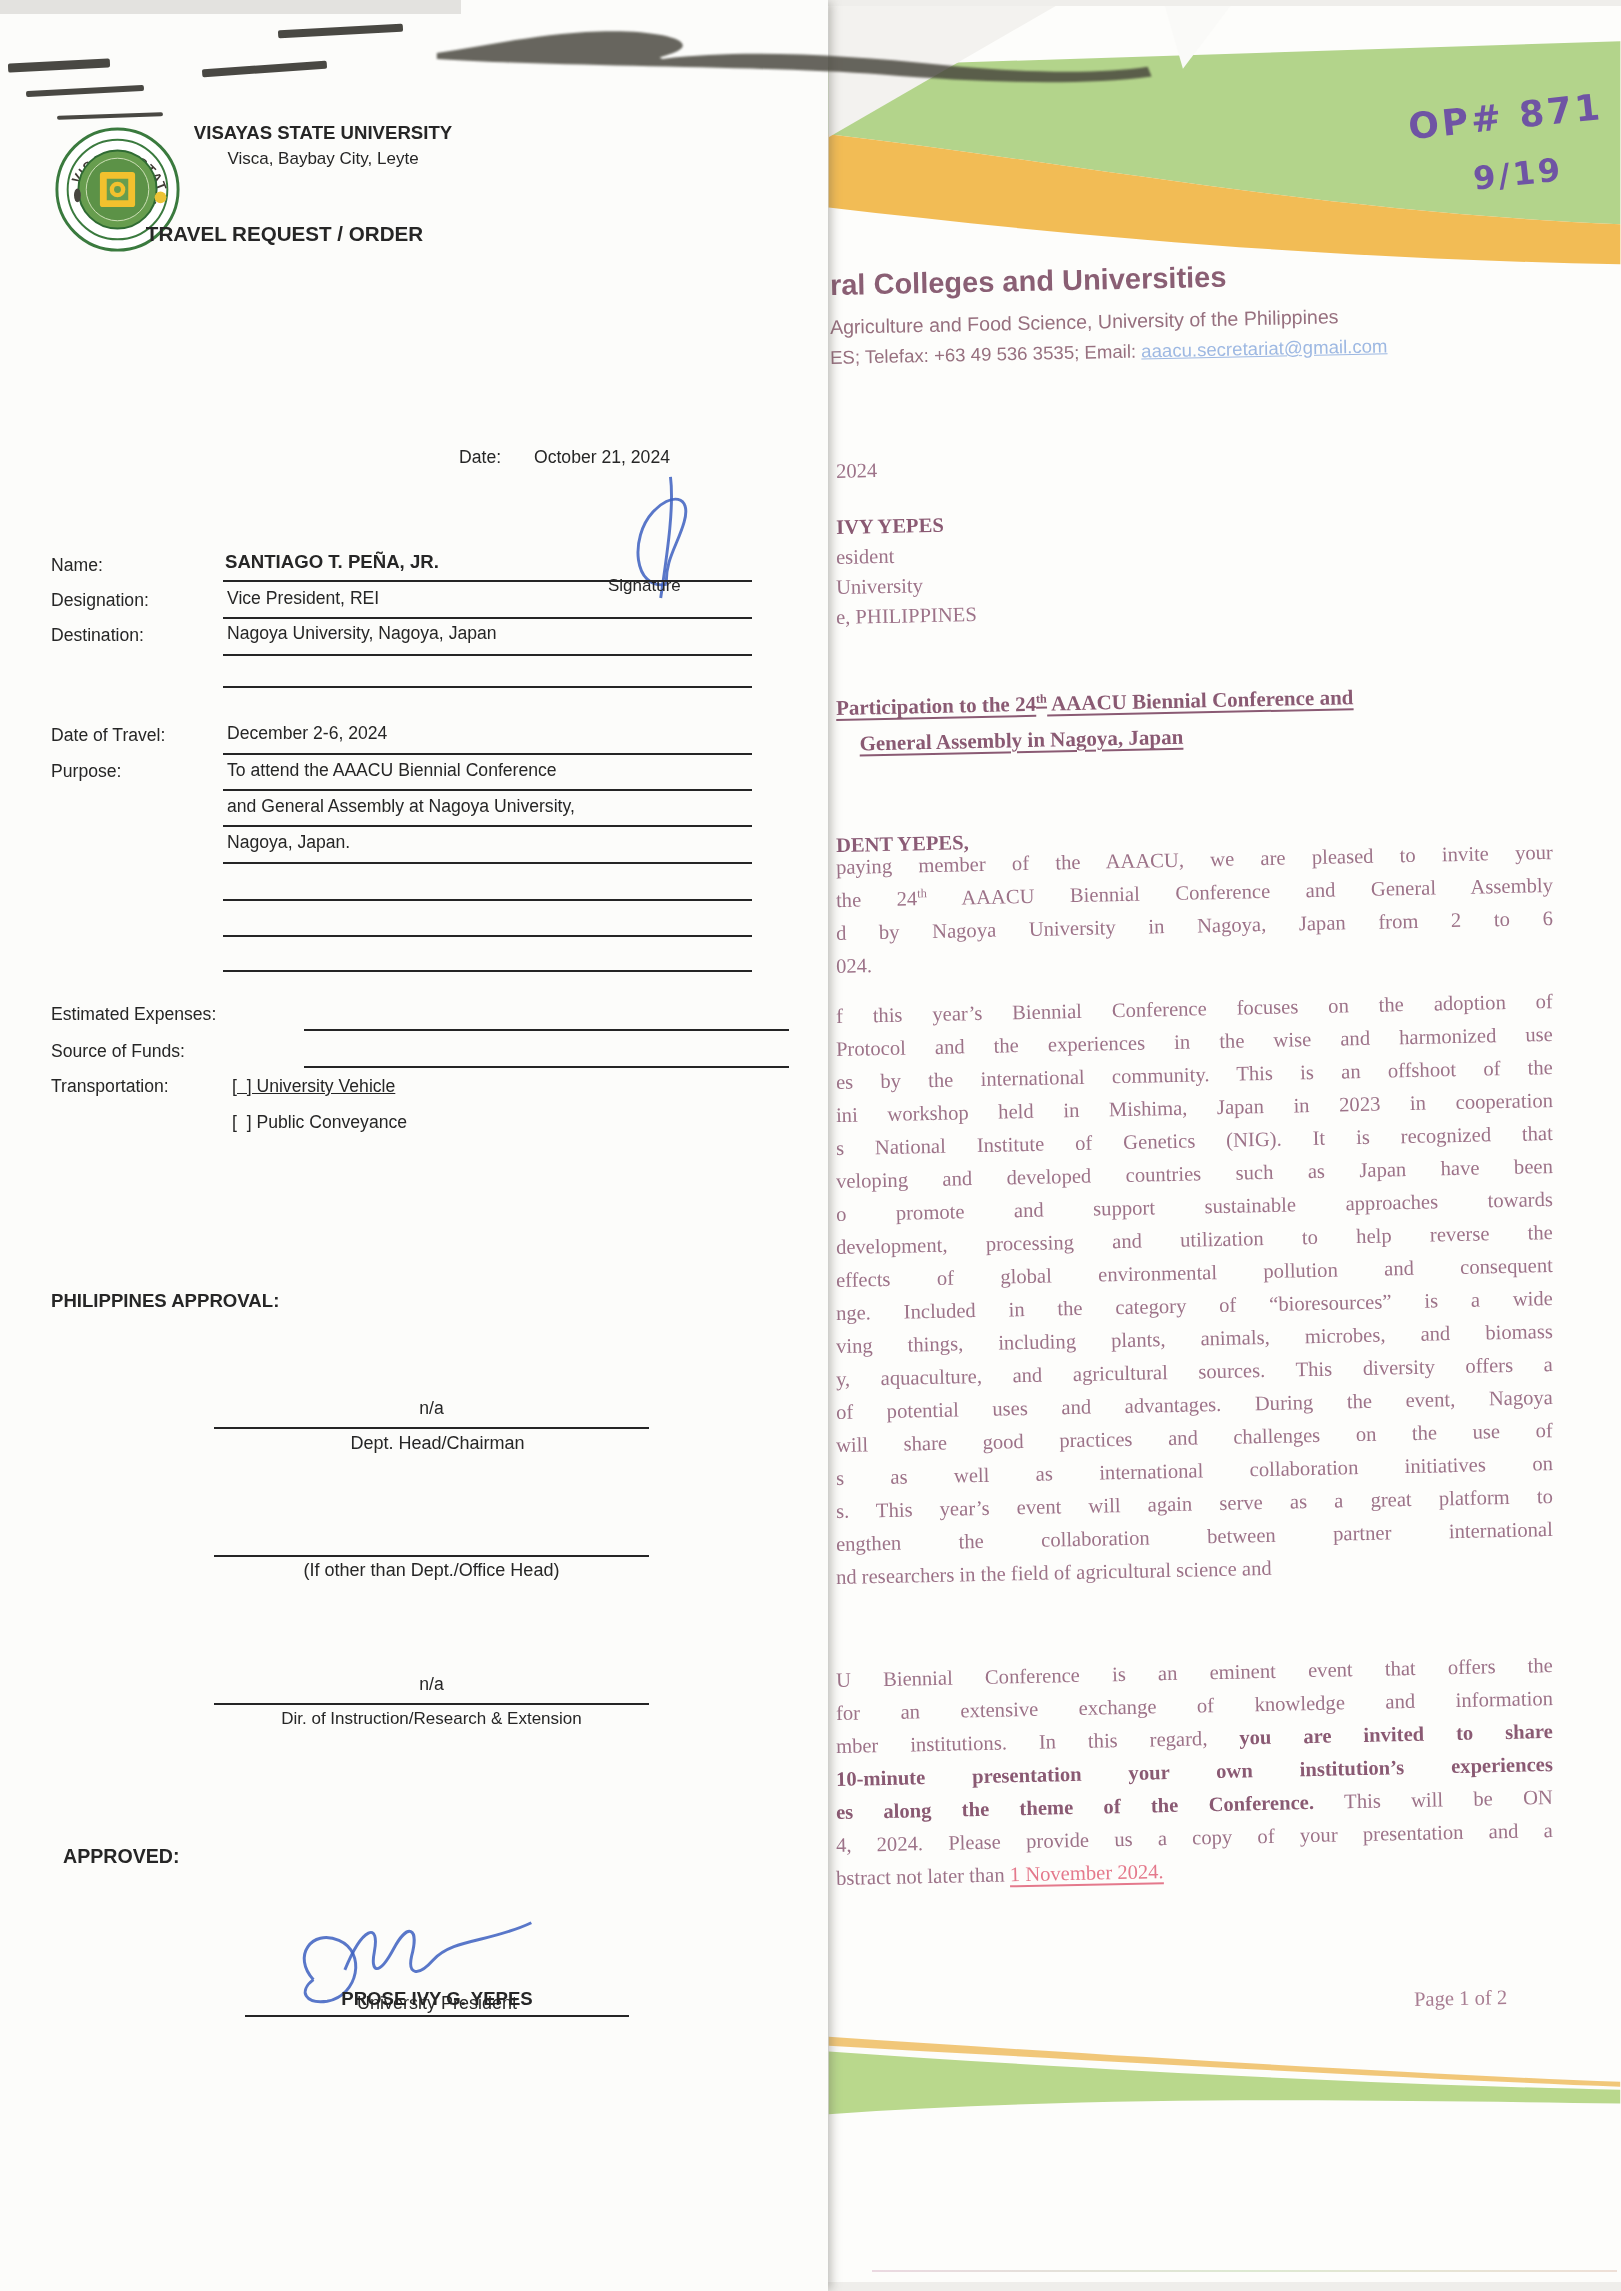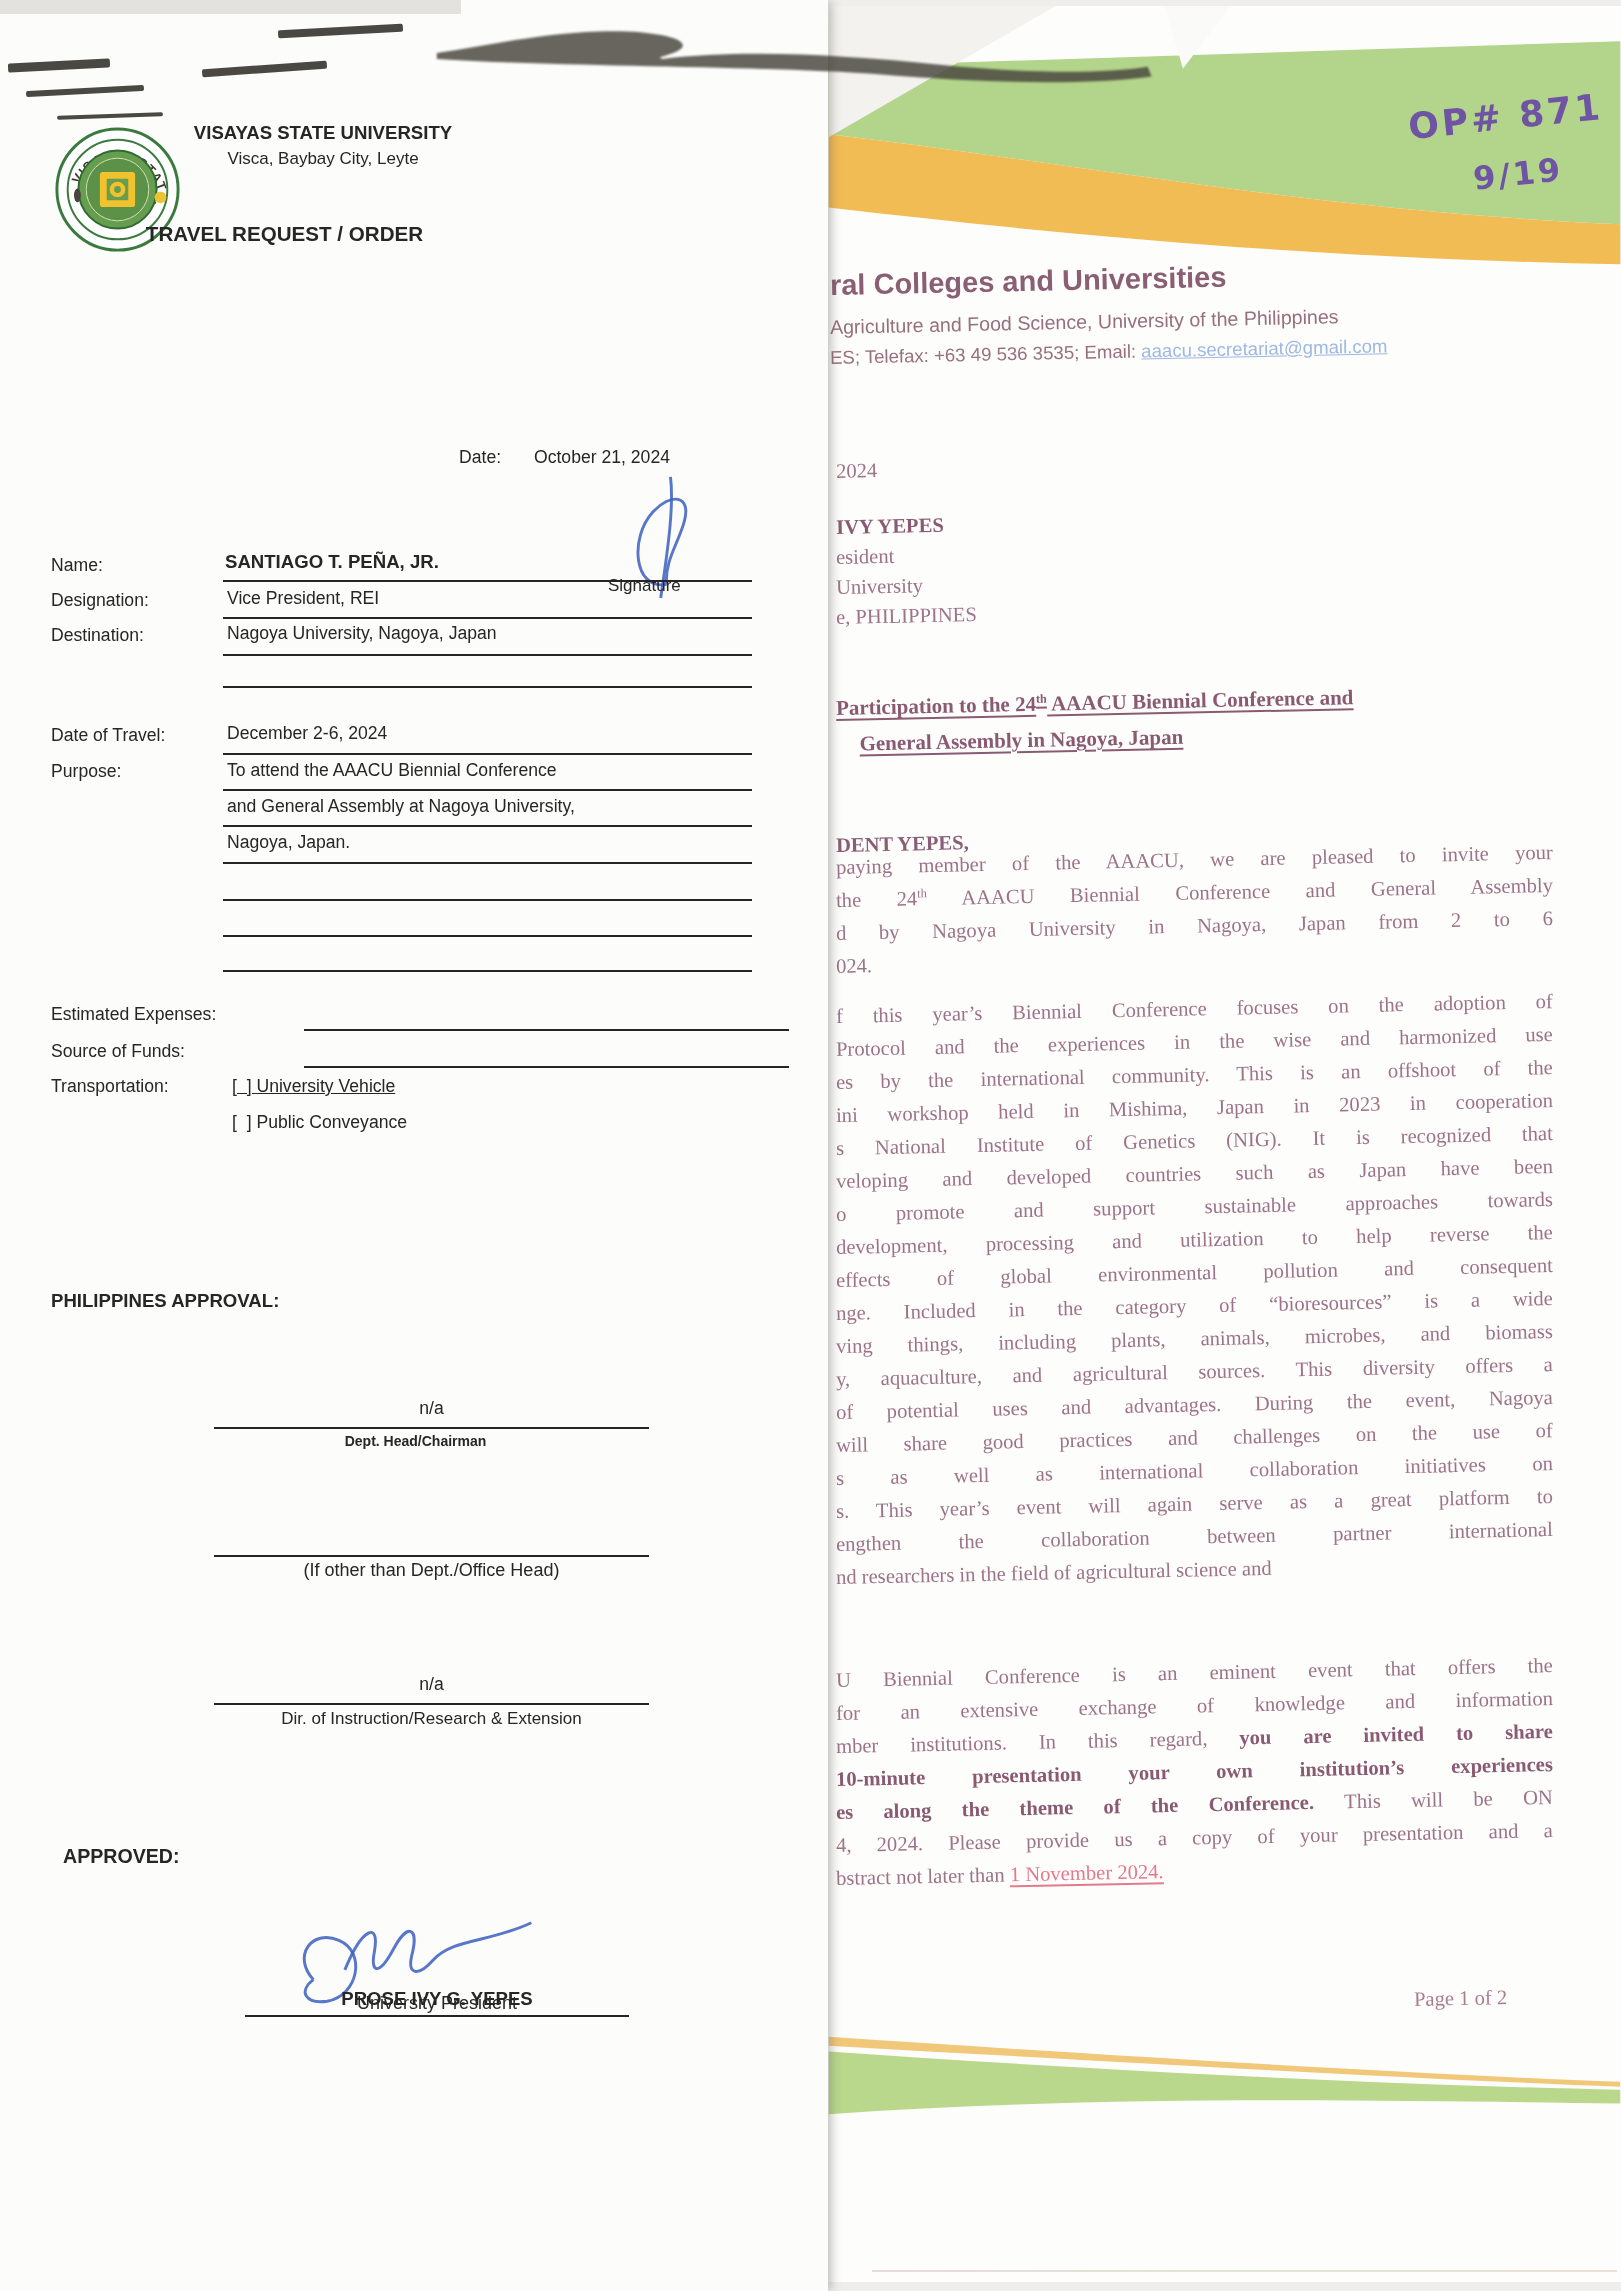--- a/index.html
+++ b/index.html
@@ -180,21 +180,21 @@
     <div class="ftxt" style="left:51px;top:1041px;">Source of Funds:</div>
     <div class="uline" style="left:304px;top:1066px;width:485px;"></div>
     <div class="ftxt" style="left:51px;top:1076px;">Transportation:</div>
     <div class="ftxt" style="left:232px;top:1076px;text-decoration:underline;">[&nbsp;&nbsp;] University Vehicle</div>
     <div class="ftxt" style="left:232px;top:1112px;">[&nbsp;&nbsp;] Public Conveyance</div>
 
     <div class="ftxt fbold" style="left:51px;top:1290px;font-size:18.6px;">PHILIPPINES APPROVAL:</div>
 
     <div class="cval ftxt" style="left:214px;top:1398px;width:435px;">n/a</div>
     <div class="uline" style="left:214px;top:1427px;width:435px;"></div>
-    <div class="cval ftxt" style="left:198px;top:1433px;width:435px;font-size:14px;font-weight:bold;">Dept. Head/Chairman</div>
+    <div class="cval ftxt" style="left:220px;top:1433px;width:435px;font-size:18px;">Dept. Head/Chairman</div>
 
     <div class="uline" style="left:214px;top:1555px;width:435px;"></div>
     <div class="cval ftxt" style="left:214px;top:1560px;width:435px;font-size:18px;">(If other than Dept./Office Head)</div>
 
     <div class="cval ftxt" style="left:214px;top:1674px;width:435px;">n/a</div>
     <div class="uline" style="left:214px;top:1703px;width:435px;"></div>
     <div class="cval ftxt" style="left:214px;top:1709px;width:435px;font-size:17px;">Dir. of Instruction/Research &amp; Extension</div>
 
     <div class="ftxt fbold" style="left:63px;top:1845px;font-size:19.6px;">APPROVED:</div>
 

